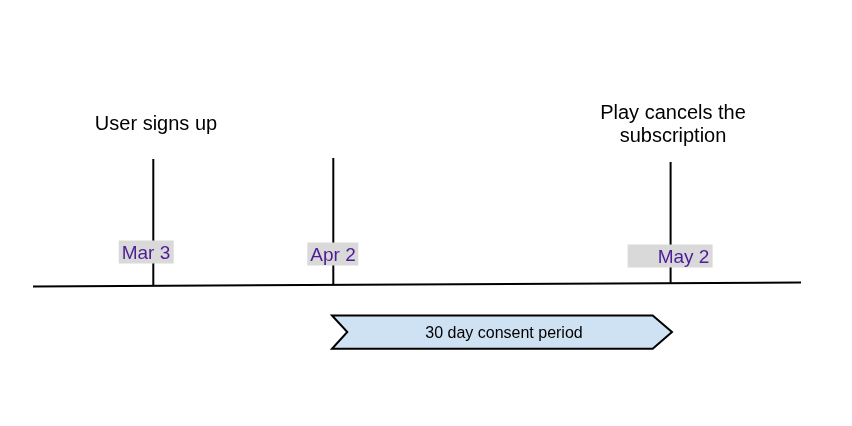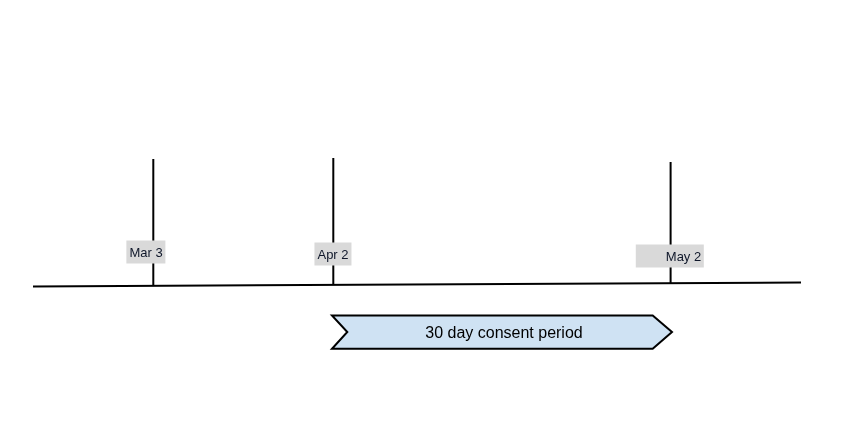--- a/index.html
+++ b/index.html
@@ -22,26 +22,26 @@
     transform: translate(-50%, -50%);
     font-size: 20px;
     line-height: 23px;
     text-align: center;
     white-space: pre-line;
     color: #000000;
   }
   .date-label {
     position: absolute;
     transform: translate(-50%, -50%);
-    font-size: 13px;
+    font-size: 19px;
     line-height: 21px;
     background: #d9d9d9;
     padding: 1px 3px;
     white-space: nowrap;
-    color: #0f172a;
+    color: #4c1d95;
   }
   .banner-label {
     position: absolute;
     transform: translate(-50%, -50%);
     font-size: 16px;
     white-space: nowrap;
     color: #000000;
   }
 </style>
 </head>
@@ -53,22 +53,25 @@
 
     <line x1="153.3" y1="159" x2="153.3" y2="285.5" stroke="#000000" stroke-width="2"></line>
     <line x1="333.3" y1="158" x2="333.3" y2="284.5" stroke="#000000" stroke-width="2"></line>
     <line x1="670.6" y1="162" x2="670.6" y2="283.5" stroke="#000000" stroke-width="2"></line>
 
     <line x1="33" y1="286.5" x2="801" y2="282.5" stroke="#000000" stroke-width="2"></line>
 
     <polygon points="332,315.5 652.7,315.5 672,332 652.7,348.7 332,348.7 347.3,332" stroke="#000000" stroke-width="2" stroke-linejoin="miter" fill="#cfe2f3"></polygon>
   </svg>
 
+  <div class="event-label" style="left:156px; top:123px;">User signs up</div>
 
 
+  <div class="event-label" style="left:673px; top:124px;">Play cancels the
+subscription</div>
 
   <div class="date-label" style="left:146px; top:252px;">Mar 3</div>
 
   <div class="date-label" style="left:333px; top:254px;">Apr 2</div>
 
   <div class="date-label" style="left:670px; top:256px;padding-left:30px;">May 2</div>
 
   <div class="banner-label" style="left:504px; top:332.5px;">30 day consent period</div>
 
 </div>

